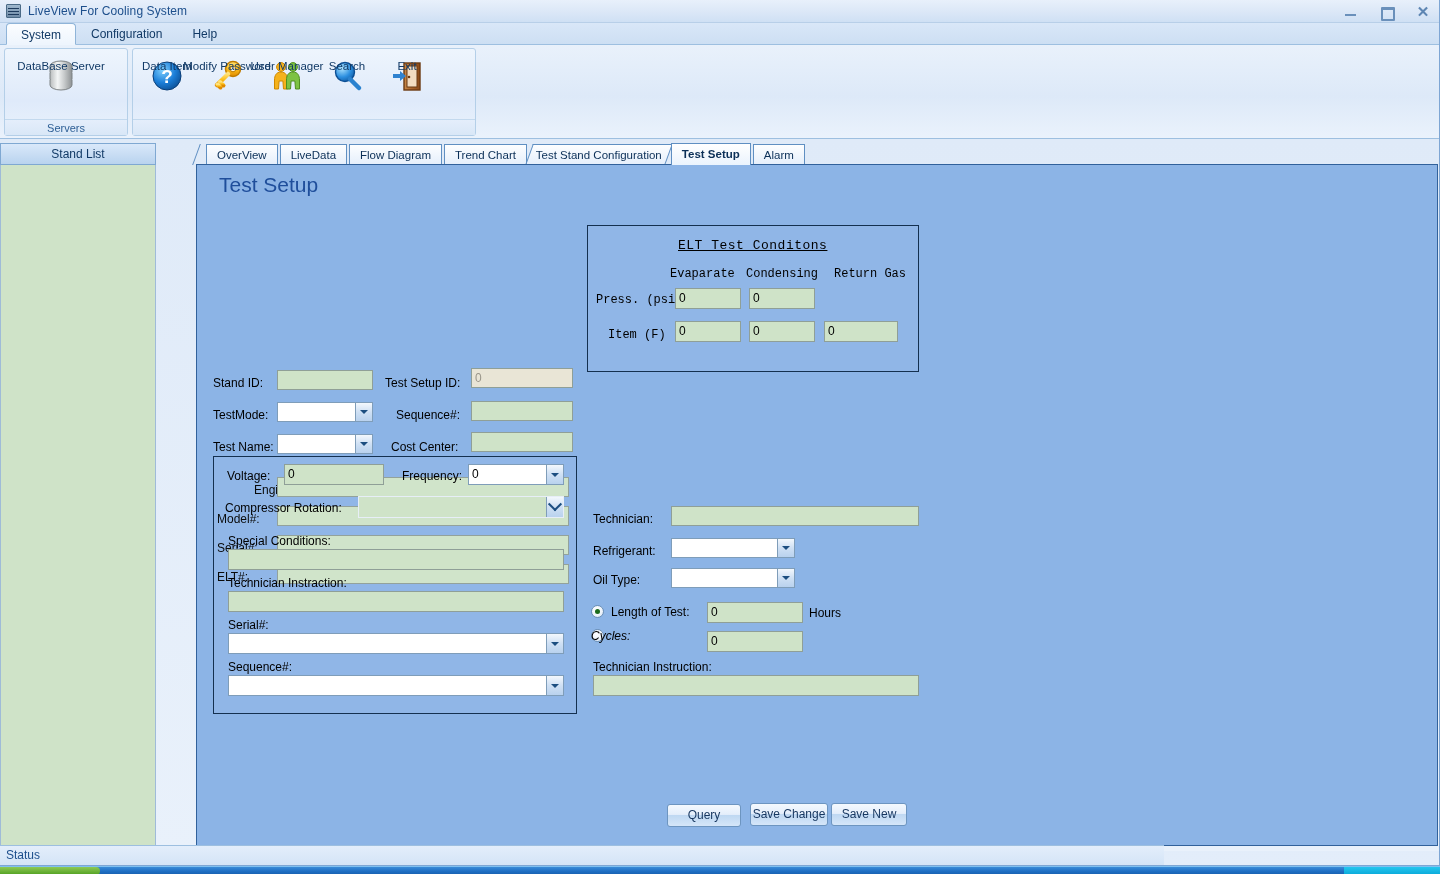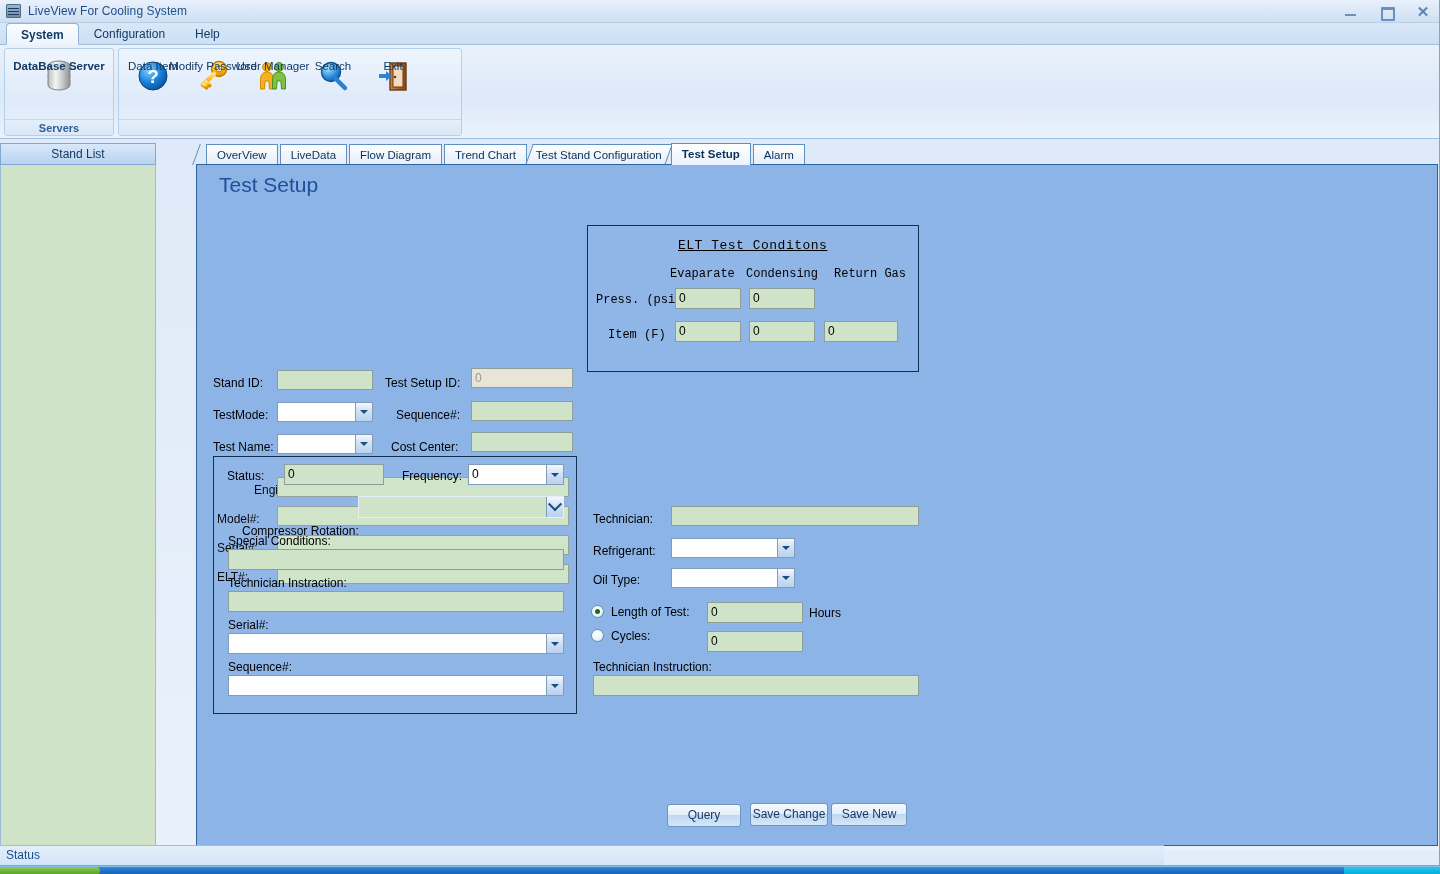--- a/index.html
+++ b/index.html
@@ -79,21 +79,21 @@
     font-size: 12px; color: #123a66;
     border: 1px solid transparent;
     border-bottom: none;
     border-radius: 4px 4px 0 0;
   }
   .menu-tab.active {
     background: linear-gradient(180deg,#fbfdff,#eef5fd);
     border-color: #8fb4d8;
     border-bottom: 1px solid #eef5fd;
     margin-bottom: -1px;
-    z-index: 3; position: relative; font-weight: bold;
+    z-index: 3; position: relative;
   }
 
   
   #ribbon {
     height: 94px;
     background: linear-gradient(180deg,#e9f1fb 0%,#dde9f8 55%, #eaf2fc 100%);
     border-bottom: 1px solid #9dbfe0;
     display: flex; align-items: flex-start;
     padding: 3px 4px 0 4px;
     gap: 4px;
@@ -116,21 +116,21 @@
     background: linear-gradient(180deg,#e4eefb,#d9e7f7);
   }
   .rb-item {
     width: 72px;
     display: flex; flex-direction: column; align-items: center;
     padding-top: 4px;
     cursor: default;
   }
   .rb-item .ico { height: 38px; display:flex; align-items:center; justify-content:center; }
   .rb-item .lbl { font-size: 11.5px; color: #123a66; margin-top: 3px; white-space: nowrap; }
-  #group-servers { width: 110px; font-weight: bold; }
+  #group-servers { width: 124px; }
   #group-servers .rb-item { width: 100px; }
   #group-tools { width: 344px; }
   #group-tools .rb-item { width: auto; min-width: 56px; padding-left:4px; padding-right:4px;}
 
   
   #body-area {
     position: relative;
     height: 712px;
     background: linear-gradient(180deg,#dfeaf8 0%, #e9f1fb 100%);
   }
@@ -538,38 +538,38 @@
         <div class="txt"></div>
         <div class="arrow"></div>
       </div>
 
       <div class="radio on" style="left:394px; top:440px;"></div>
       <div class="lbl" style="left:414px; top:440px;">Length of Test:</div>
       <div class="tbx" style="left:510px; top:437px; width:96px; height:21px;">0</div>
       <div class="lbl" style="left:612px; top:441px;">Hours</div>
 
       <div class="radio" style="left:394px; top:464px;"></div>
-      <div class="lbl" style="left:414px; top:464px;">Cycles:</div>
+      <div class="lbl" style="left:394px; top:464px;font-style:italic;">Cycles:</div>
       <div class="tbx" style="left:510px; top:466px; width:96px; height:21px;">0</div>
 
       <div class="lbl" style="left:396px; top:495px;">Technician Instruction:</div>
       <div class="tbx" style="left:396px; top:510px; width:326px; height:21px;"></div>
 
       <div class="groupbox" style="left:16px; top:291px; width:364px; height:258px;">
 
-        <div class="lbl" style="left:13px; top:12px;">Status:</div>
+        <div class="lbl" style="left:13px; top:12px;">Voltage:</div>
         <div class="tbx" style="left:70px; top:7px; width:100px; height:21px;">0</div>
 
         <div class="lbl" style="left:188px; top:12px;">Frequency:</div>
         <div class="cbx" style="left:254px; top:7px; width:96px; height:21px;">
           <div class="txt">0</div>
           <div class="arrow"></div>
         </div>
 
-        <div class="lbl" style="left:28px; top:44px;margin-top:23px;">Compressor Rotation:</div>
+        <div class="lbl" style="left:11px; top:44px;">Compressor Rotation:</div>
         <div class="cbx green chev" style="left:144px; top:39px; width:206px; height:22px; border-color:#e7eef7;">
           <div class="txt"></div>
           <div class="arrow"></div>
         </div>
 
         <div class="lbl" style="left:14px; top:77px;">Special Conditions:</div>
         <div class="tbx" style="left:14px; top:92px; width:336px; height:21px;"></div>
 
         <div class="lbl" style="left:14px; top:119px;">Technician Instraction:</div>
         <div class="tbx" style="left:14px; top:134px; width:336px; height:21px;"></div>

